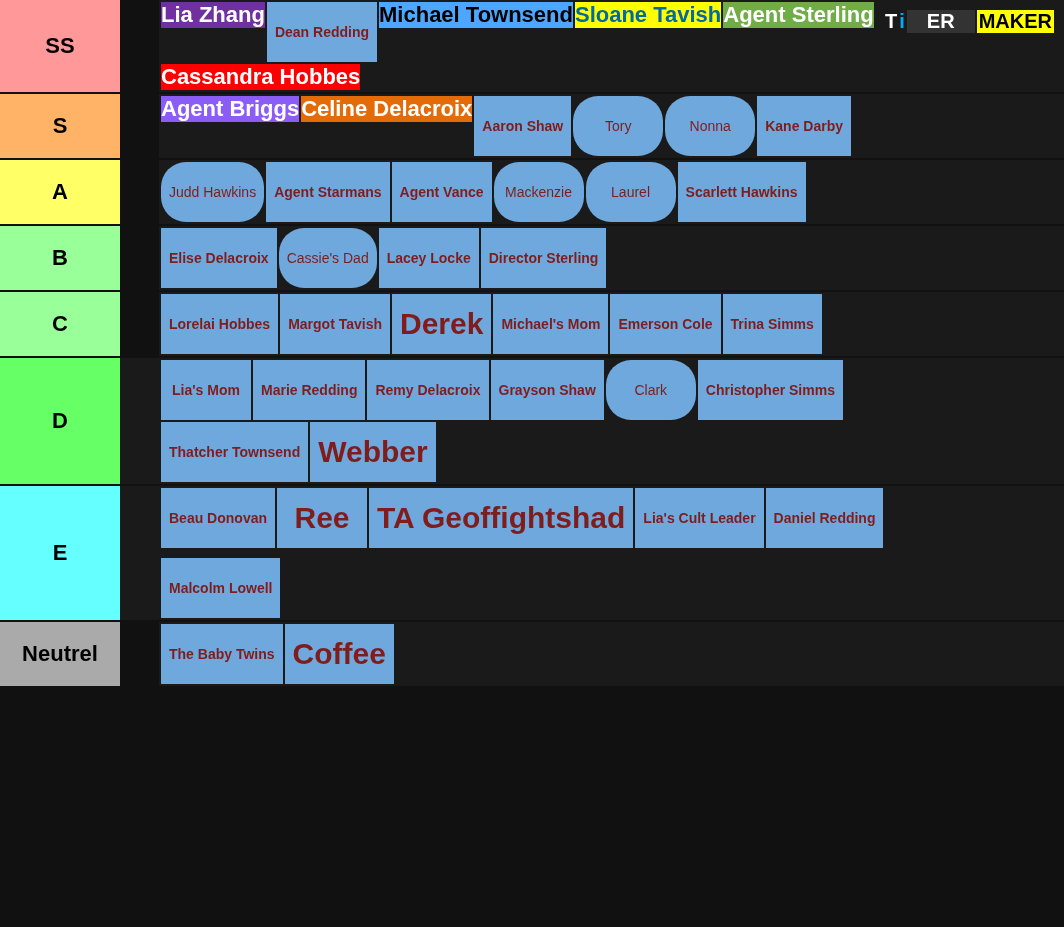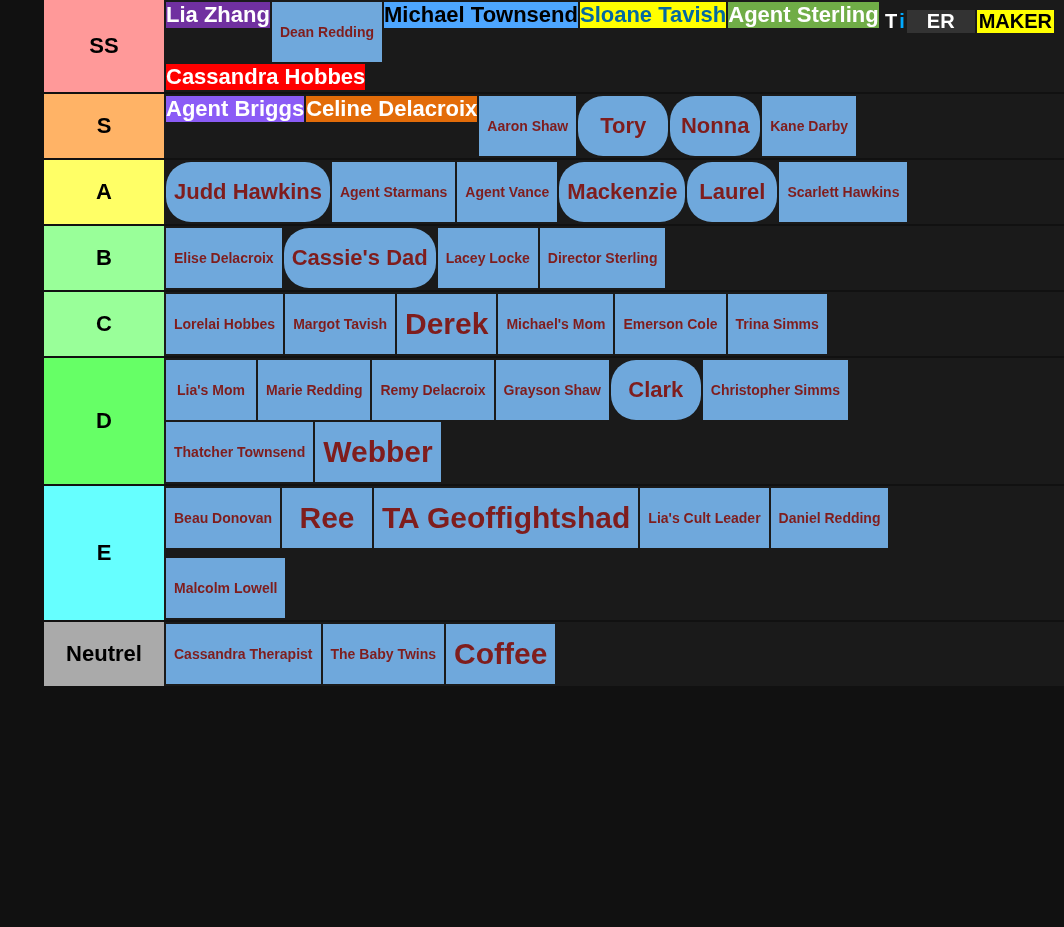--- a/index.html
+++ b/index.html
@@ -17,48 +17,48 @@
     .tier-label {
       min-width: 120px;
       width: 120px;
       display: flex;
       align-items: center;
       justify-content: center;
       font-size: 22px;
       font-weight: bold;
       color: #000;
       flex-shrink: 0;
-      margin-left: 44px;
     }
     .tier-items {
       display: flex;
       flex-wrap: wrap;
       flex: 1;
       gap: 2px;
       padding: 2px;
       background: #1a1a1a;
       align-items: flex-start;
       align-content: flex-start;
+      margin-left: 39px;
     }
     .item {
       background: #6fa8dc;
       color: #7f1d1d;
       font-size: 14px;
       font-weight: 600;
       padding: 4px 8px;
       min-width: 90px;
       display: flex;
       align-items: center;
       justify-content: center;
       text-align: center;
       min-height: 60px;
     }
     .item-lg {
-      font-size: 22px;
-      font-weight: bold;
+      font-size: 14px;
+      font-weight: normal;
       border-radius: 25px;
     }
     .item-xl {
       font-size: 30px;
       font-weight: bold;
     }
 
     
     .label-ss { background: #ff9999; }
     .label-s  { background: #ffb366; }
@@ -190,19 +190,18 @@
             <div class="item">Daniel Redding</div>
           </div>
           <div class="tier-items" style="padding: 0px; background: transparent;">
             <div class="item">Malcolm Lowell</div>
           </div>
         </div>
       </div>
       <div class="tier-row">
         <div class="tier-label label-neutrel">Neutrel</div>
         <div class="tier-items">
-          <div class="item">Cassandra Therapist</div>
           <div class="item">The Baby Twins</div>
           <div class="item item-xl">Coffee</div>
         </div>
       </div>
     </div>
 </div>
 
 </body></html>

